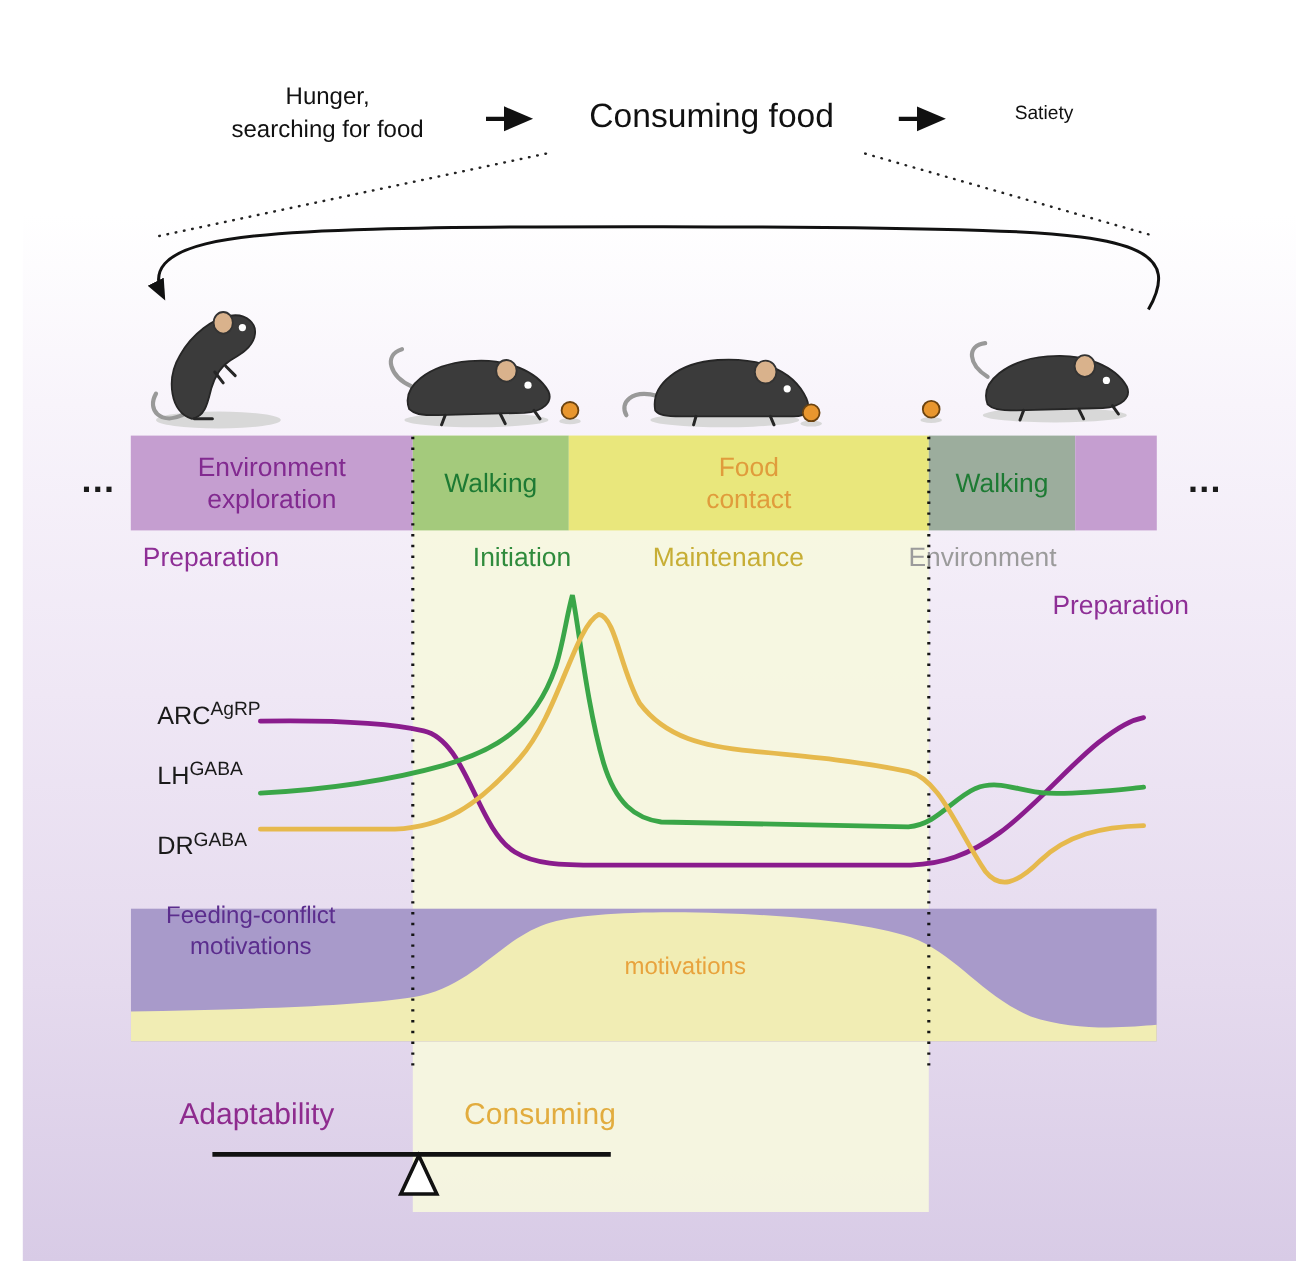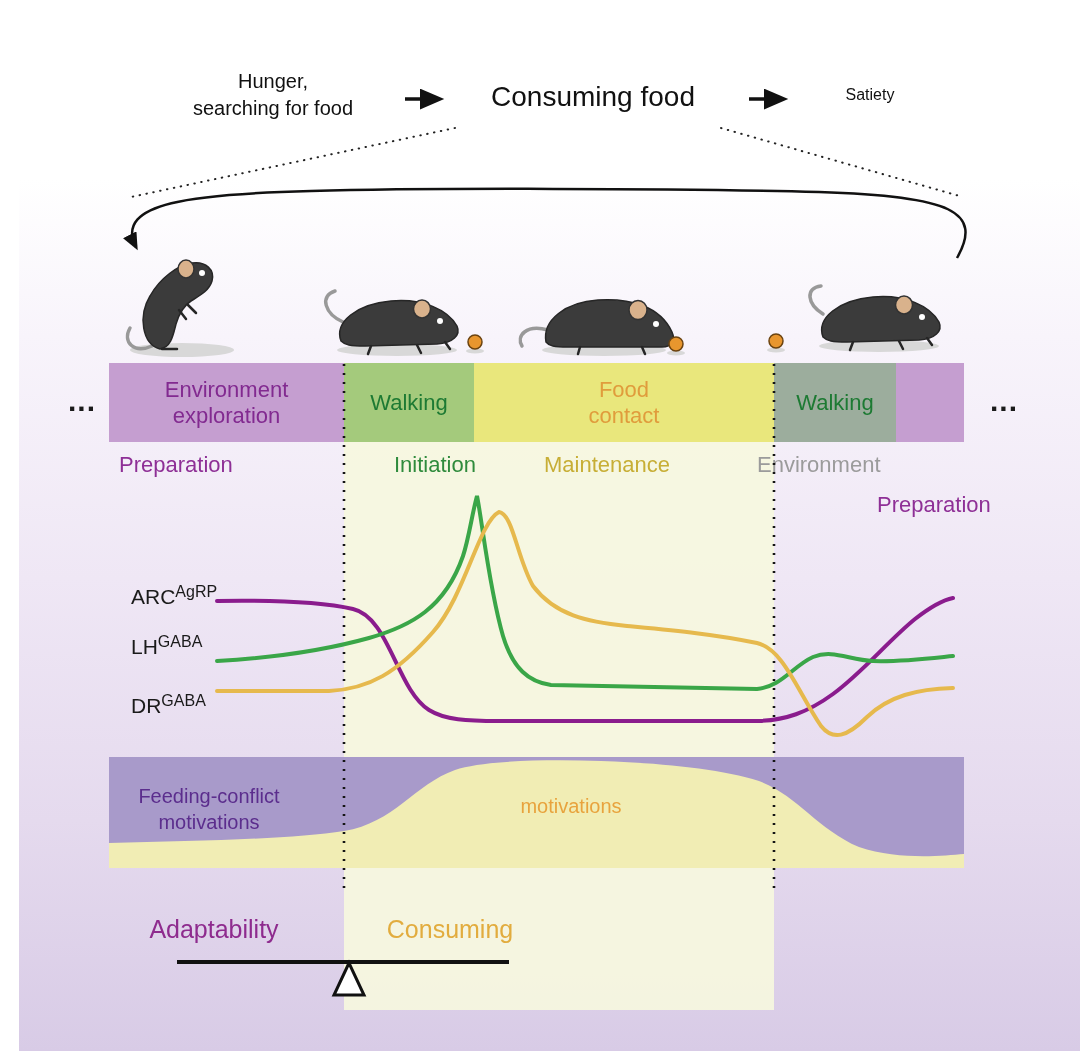--- a/index.html
+++ b/index.html
@@ -38,21 +38,21 @@
   .st4{left:738px;width:152px;color:#9b9b9b}
   .st5{left:858px;top:492px;width:190px;color:#8e2f96}
 
   .trace-label{position:absolute;left:112px;font-size:21px;color:#1a1a1a}
   .tl-arc{top:585px}.tl-lh{top:635px}.tl-dr{top:694px}
   .sup{font-size:16px;position:relative;top:-7px}
 
   .motivation-svg{position:absolute;left:90px;top:757px;width:855px;height:111px}
   .motiv-text{position:absolute;text-align:center;font-size:20px;line-height:26px}
   .motiv-text span{display:block}
-  .mt-conflict{left:96px;top:783px;width:188px;color:#5b2d8d}
+  .mt-conflict{left:96px;top:750px;width:188px;color:#5b2d8d}
   .mt-related{left:443px;top:793px;width:218px;color:#e8a33d}
 
   .balance-label{position:absolute;top:915px;font-size:25px;text-align:center}
   .bl-left{left:96px;width:198px;color:#8e2b8e}
   .bl-right{left:350px;width:162px;color:#e2ac3e}
 
   .overlay{position:absolute;left:0;top:0;pointer-events:none}
   .dotline{stroke:#222;stroke-width:2;stroke-dasharray:0.5 6.5;stroke-linecap:round;fill:none}
   .vline{stroke:#141414;stroke-width:2.6;stroke-dasharray:2 7;fill:none}
   .flow-arrow{stroke:#111;stroke-width:3.5;fill:none}

